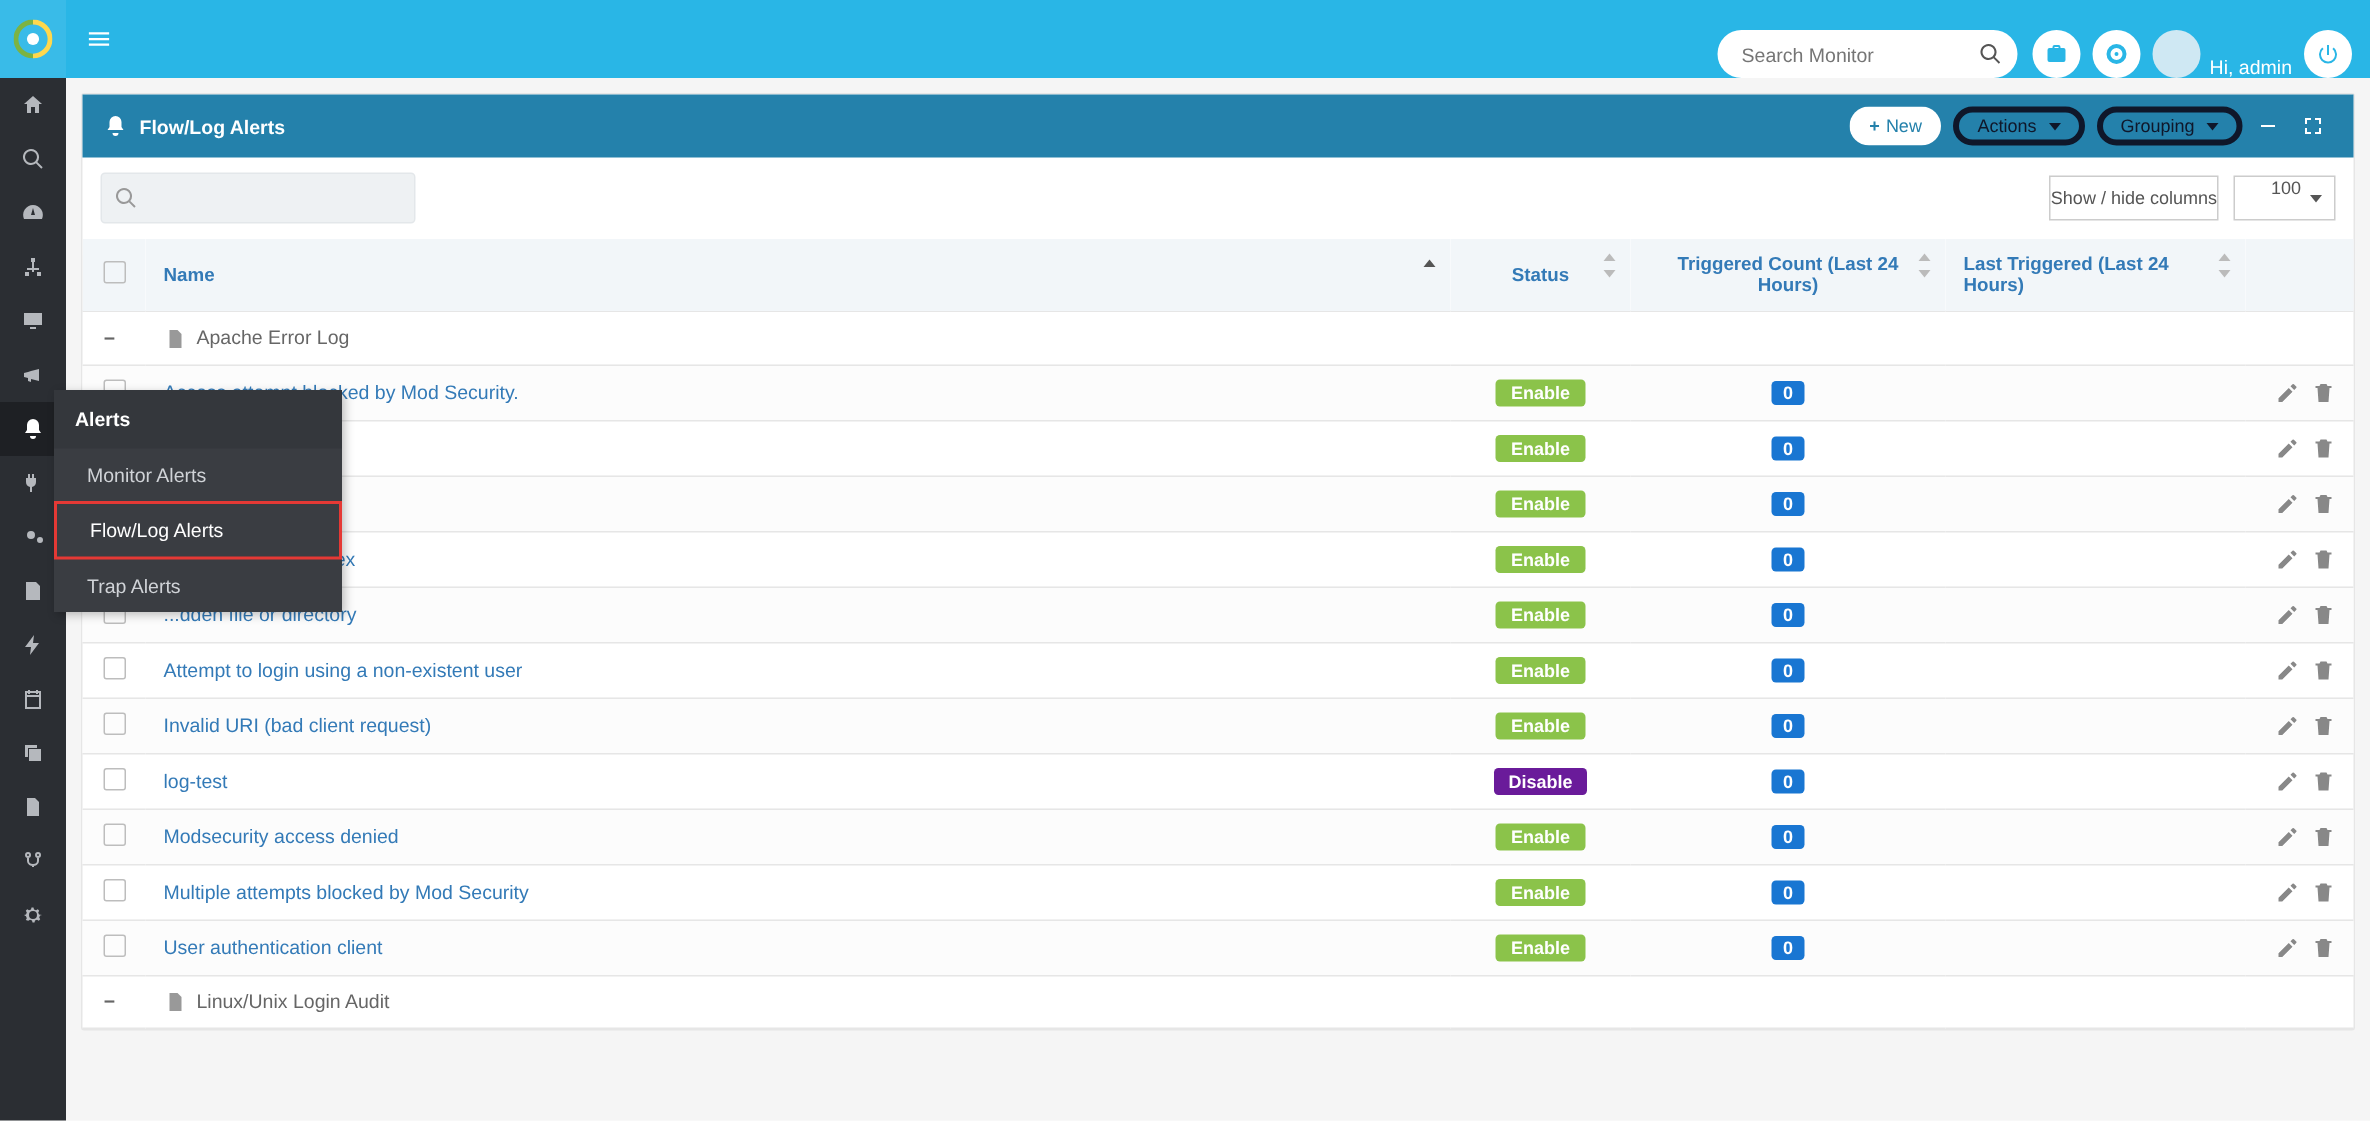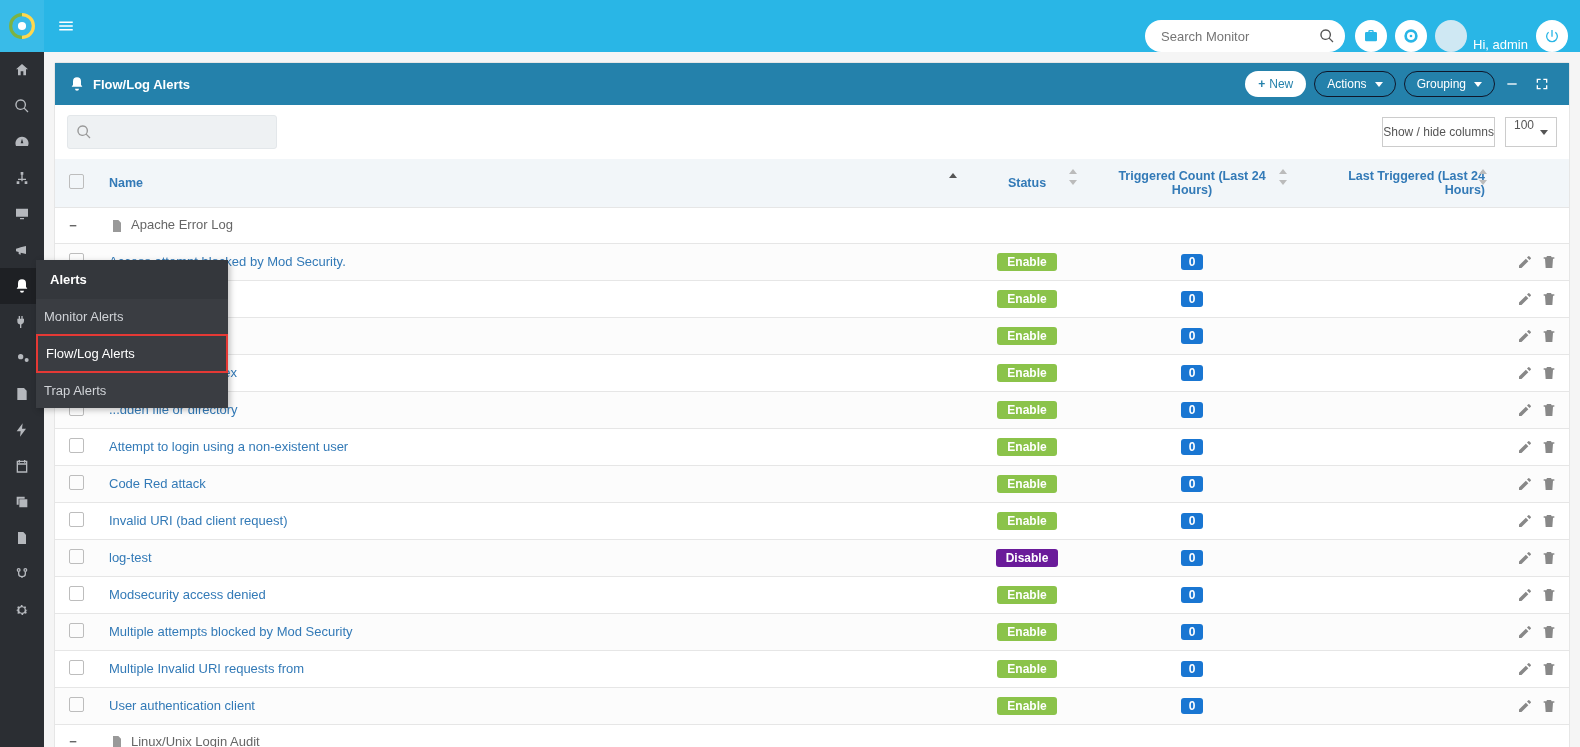--- a/index.html
+++ b/index.html
@@ -33,39 +33,39 @@
   .greeting{color:#fff;margin-right:8px}
 
   
   .leftnav{position:absolute;top:52px;left:0;bottom:0;width:44px;background:var(--sidebar);display:flex;flex-direction:column;z-index:5}
   .nav-item{width:44px;height:36px;display:flex;align-items:center;justify-content:center;color:#b5b8bd;cursor:pointer}
   .nav-item.active{background:#1e2024;color:#fff}
 
   
   .submenu{position:absolute;left:36px;top:260px;width:192px;background:var(--sidebar-sub);color:#d0d3d7;box-shadow:2px 2px 6px rgba(0,0,0,.25);z-index:6}
   .submenu-title{padding:12px 14px;font-weight:600;color:#fff;background:#34373c}
-  .submenu-item{padding:10px 8px;cursor:pointer;position:relative}
+  .submenu-item{padding:10px 22px;cursor:pointer;position:relative}
   .submenu-item.highlight{border:2px solid #e53935;color:#fff}
 
   
   .main{position:absolute;left:44px;right:0;top:52px;bottom:0;padding:10px;overflow:auto}
   .panel{background:#fff;border:1px solid var(--border);border-radius:2px}
   .panel-header{background:var(--panel-header);color:#fff;padding:8px 14px;display:flex;align-items:center}
   .panel-header .title{font-weight:600;display:flex;align-items:center;gap:8px}
   .panel-header .hspacer{flex:1}
   .btn{display:inline-flex;align-items:center;gap:4px;height:26px;padding:0 12px;border-radius:13px;font-size:12px;cursor:pointer;border:1px solid transparent}
   .btn-white{background:#fff;color:var(--panel-header)}
-  .btn-outline{background:transparent;border:1px solid #0f172a;color:#ffffff}
+  .btn-outline{background:transparent;border:4px solid #0f172a;color:#0f172a}
   .header-icon{width:26px;height:26px;display:flex;align-items:center;justify-content:center;color:#fff;cursor:pointer;margin-left:4px}
 
   .toolbar{display:flex;align-items:center;padding:10px 12px;gap:10px}
   .filter-box{width:210px;height:34px;background:#eef1f3;border:1px solid #e3e7ea;border-radius:3px;display:flex;align-items:center;padding:0 8px;color:#999}
   .rspace{flex:1}
   .col-btn{height:30px;padding:0 0;border:1px solid #ccc;background:#fff;cursor:pointer;font-size:12px;color:#555}
-  .page-size{height:30px;border:1px solid #ccc;background:#fff;padding:0 22px 0 8px;font-size:12px;color:#555;position:relative}
+  .page-size{height:30px;border:1px solid #ccc;background:#fff;padding:0 22px 0 24px;font-size:12px;color:#555;position:relative}
   .page-size::after{content:"";position:absolute;right:8px;top:12px;border-left:4px solid transparent;border-right:4px solid transparent;border-top:5px solid #555}
 
   
   table{width:100%;border-collapse:collapse}
   thead th{background:#f2f6f9;color:var(--link);font-weight:700;text-align:left;padding:10px 12px;border-bottom:1px solid var(--border);font-size:12.5px;position:relative}
   th.sort::after{content:"";position:absolute;right:10px;top:14px;border-left:4px solid transparent;border-right:4px solid transparent;border-bottom:5px solid #555}
   th .sort-both{position:absolute;right:8px;top:10px;width:10px;height:16px}
   th .sort-both::before,th .sort-both::after{content:"";position:absolute;left:0;border-left:4px solid transparent;border-right:4px solid transparent}
   th .sort-both::before{top:0;border-bottom:5px solid #bbb}
   th .sort-both::after{bottom:0;border-top:5px solid #bbb}
@@ -87,21 +87,21 @@
   td.center{text-align:center}
 
   
   .i{width:16px;height:16px;fill:currentColor;display:inline-block;vertical-align:middle}
   .i-lg{width:18px;height:18px}
   .caret{display:inline-block;margin-left:4px;border-left:4px solid transparent;border-right:4px solid transparent;border-top:5px solid currentColor;vertical-align:middle}
 
   th:nth-child(1),td:nth-child(1){width:36px;text-align:center}
   th:nth-child(3),td:nth-child(3){width:120px;text-align:center}
   th:nth-child(4),td:nth-child(4){width:210px;text-align:center}
-  th:nth-child(5),td:nth-child(5){width:200px;text-align:right}
+  th:nth-child(5),td:nth-child(5){width:200px;text-align:left}
   th:nth-child(6),td:nth-child(6){width:70px}
 
 </style>
 </head>
 <body>
 
 <div class="topbar">
   <div class="logo">
     <svg class="logo-svg" viewBox="0 0 32 32">
       <circle cx="16" cy="16" r="14" fill="none" stroke="#fff" stroke-width="0"></circle>
@@ -365,32 +365,20 @@
             <td class="center"><span class="count">0</span></td>
             <td class="center"></td>
             <td class="row-actions"><span><svg class="i" viewBox="0 0 24 24">
                   <path d="M3 17.25V21h3.75L17 10.75l-3.75-3.75L3 17.25zM20.7 7a1 1 0 0 0 0-1.4l-2.3-2.3a1 1 0 0 0-1.4 0L15 5.3 18.7 9 20.7 7z"></path>
                 </svg></span><span><svg class="i" viewBox="0 0 24 24">
                   <path d="M6 7h12l-1 14H7L6 7zm3-4h6l1 2h4v2H4V5h4l1-2z"></path>
                 </svg></span></td>
           </tr>
           <tr>
             <td><span class="chk"></span></td>
-            <td><span class="alert-name">Code Red attack</span></td>
-            <td class="center"><span class="badge badge-enable">Enable</span></td>
-            <td class="center"><span class="count">0</span></td>
-            <td class="center"></td>
-            <td class="row-actions"><span><svg class="i" viewBox="0 0 24 24">
-                  <path d="M3 17.25V21h3.75L17 10.75l-3.75-3.75L3 17.25zM20.7 7a1 1 0 0 0 0-1.4l-2.3-2.3a1 1 0 0 0-1.4 0L15 5.3 18.7 9 20.7 7z"></path>
-                </svg></span><span><svg class="i" viewBox="0 0 24 24">
-                  <path d="M6 7h12l-1 14H7L6 7zm3-4h6l1 2h4v2H4V5h4l1-2z"></path>
-                </svg></span></td>
-          </tr>
-          <tr>
-            <td><span class="chk"></span></td>
             <td><span class="alert-name">Invalid URI (bad client request)</span></td>
             <td class="center"><span class="badge badge-enable">Enable</span></td>
             <td class="center"><span class="count">0</span></td>
             <td class="center"></td>
             <td class="row-actions"><span><svg class="i" viewBox="0 0 24 24">
                   <path d="M3 17.25V21h3.75L17 10.75l-3.75-3.75L3 17.25zM20.7 7a1 1 0 0 0 0-1.4l-2.3-2.3a1 1 0 0 0-1.4 0L15 5.3 18.7 9 20.7 7z"></path>
                 </svg></span><span><svg class="i" viewBox="0 0 24 24">
                   <path d="M6 7h12l-1 14H7L6 7zm3-4h6l1 2h4v2H4V5h4l1-2z"></path>
                 </svg></span></td>
           </tr>
@@ -414,32 +402,20 @@
             <td class="center"></td>
             <td class="row-actions"><span><svg class="i" viewBox="0 0 24 24">
                   <path d="M3 17.25V21h3.75L17 10.75l-3.75-3.75L3 17.25zM20.7 7a1 1 0 0 0 0-1.4l-2.3-2.3a1 1 0 0 0-1.4 0L15 5.3 18.7 9 20.7 7z"></path>
                 </svg></span><span><svg class="i" viewBox="0 0 24 24">
                   <path d="M6 7h12l-1 14H7L6 7zm3-4h6l1 2h4v2H4V5h4l1-2z"></path>
                 </svg></span></td>
           </tr>
           <tr>
             <td><span class="chk"></span></td>
             <td><span class="alert-name">Multiple attempts blocked by Mod Security</span></td>
-            <td class="center"><span class="badge badge-enable">Enable</span></td>
-            <td class="center"><span class="count">0</span></td>
-            <td class="center"></td>
-            <td class="row-actions"><span><svg class="i" viewBox="0 0 24 24">
-                  <path d="M3 17.25V21h3.75L17 10.75l-3.75-3.75L3 17.25zM20.7 7a1 1 0 0 0 0-1.4l-2.3-2.3a1 1 0 0 0-1.4 0L15 5.3 18.7 9 20.7 7z"></path>
-                </svg></span><span><svg class="i" viewBox="0 0 24 24">
-                  <path d="M6 7h12l-1 14H7L6 7zm3-4h6l1 2h4v2H4V5h4l1-2z"></path>
-                </svg></span></td>
-          </tr>
-          <tr>
-            <td><span class="chk"></span></td>
-            <td><span class="alert-name">Multiple Invalid URI requests from</span></td>
             <td class="center"><span class="badge badge-enable">Enable</span></td>
             <td class="center"><span class="count">0</span></td>
             <td class="center"></td>
             <td class="row-actions"><span><svg class="i" viewBox="0 0 24 24">
                   <path d="M3 17.25V21h3.75L17 10.75l-3.75-3.75L3 17.25zM20.7 7a1 1 0 0 0 0-1.4l-2.3-2.3a1 1 0 0 0-1.4 0L15 5.3 18.7 9 20.7 7z"></path>
                 </svg></span><span><svg class="i" viewBox="0 0 24 24">
                   <path d="M6 7h12l-1 14H7L6 7zm3-4h6l1 2h4v2H4V5h4l1-2z"></path>
                 </svg></span></td>
           </tr>
           <tr>

